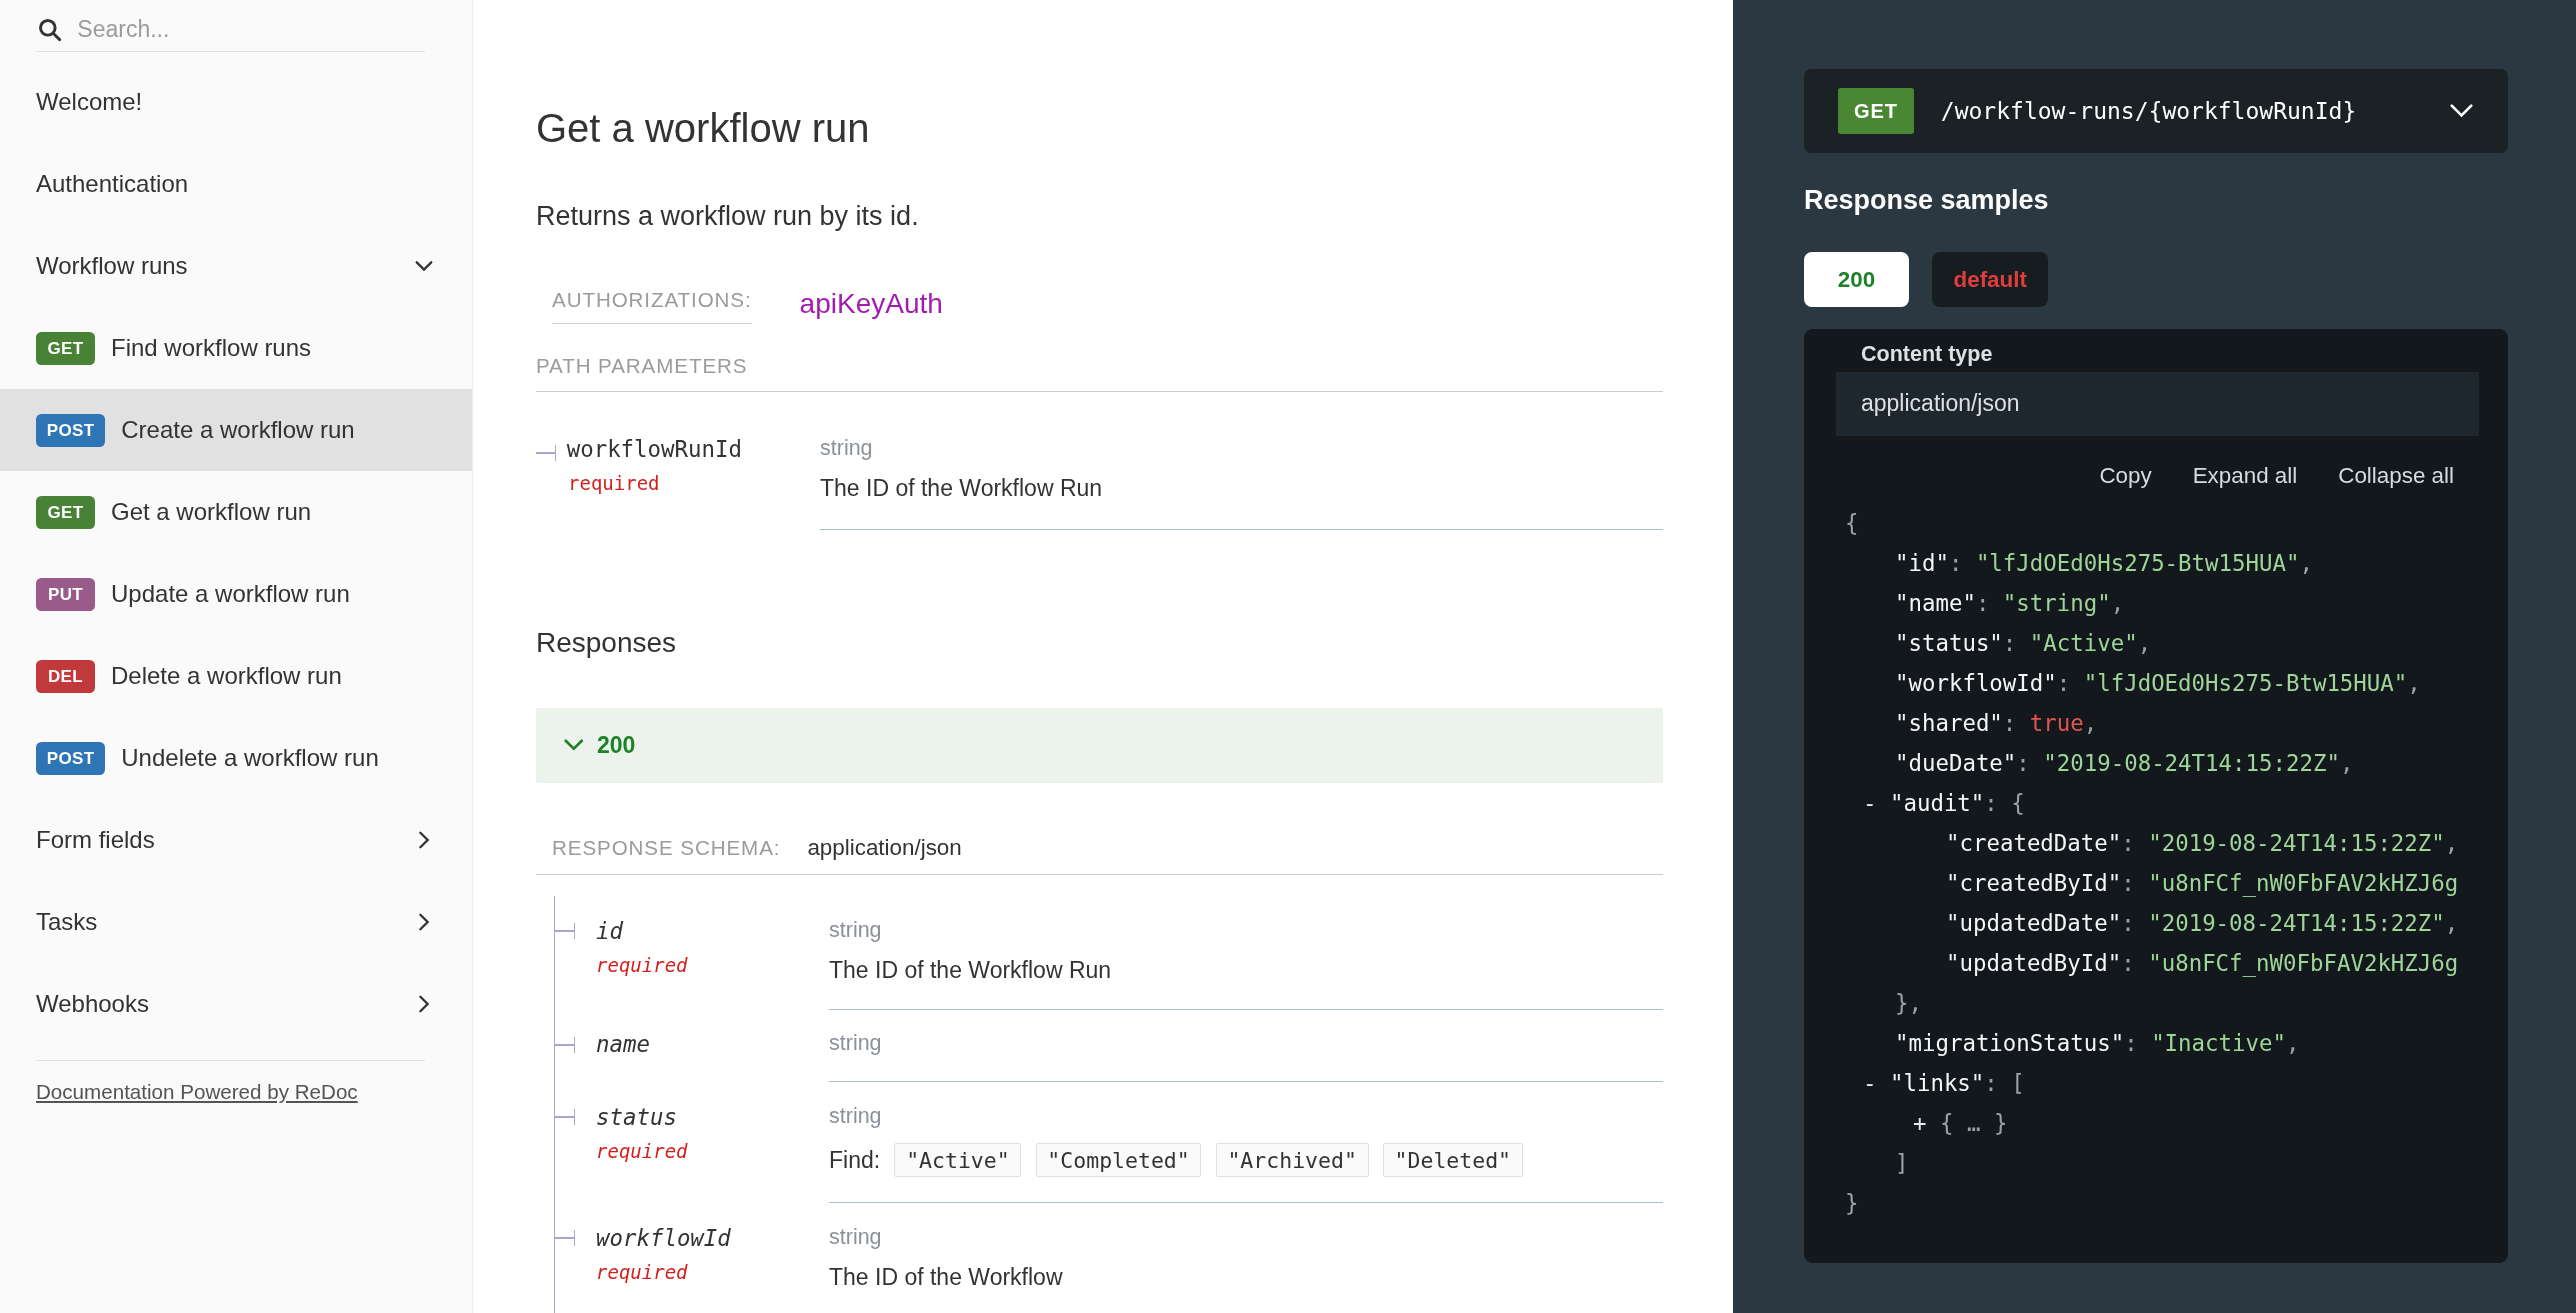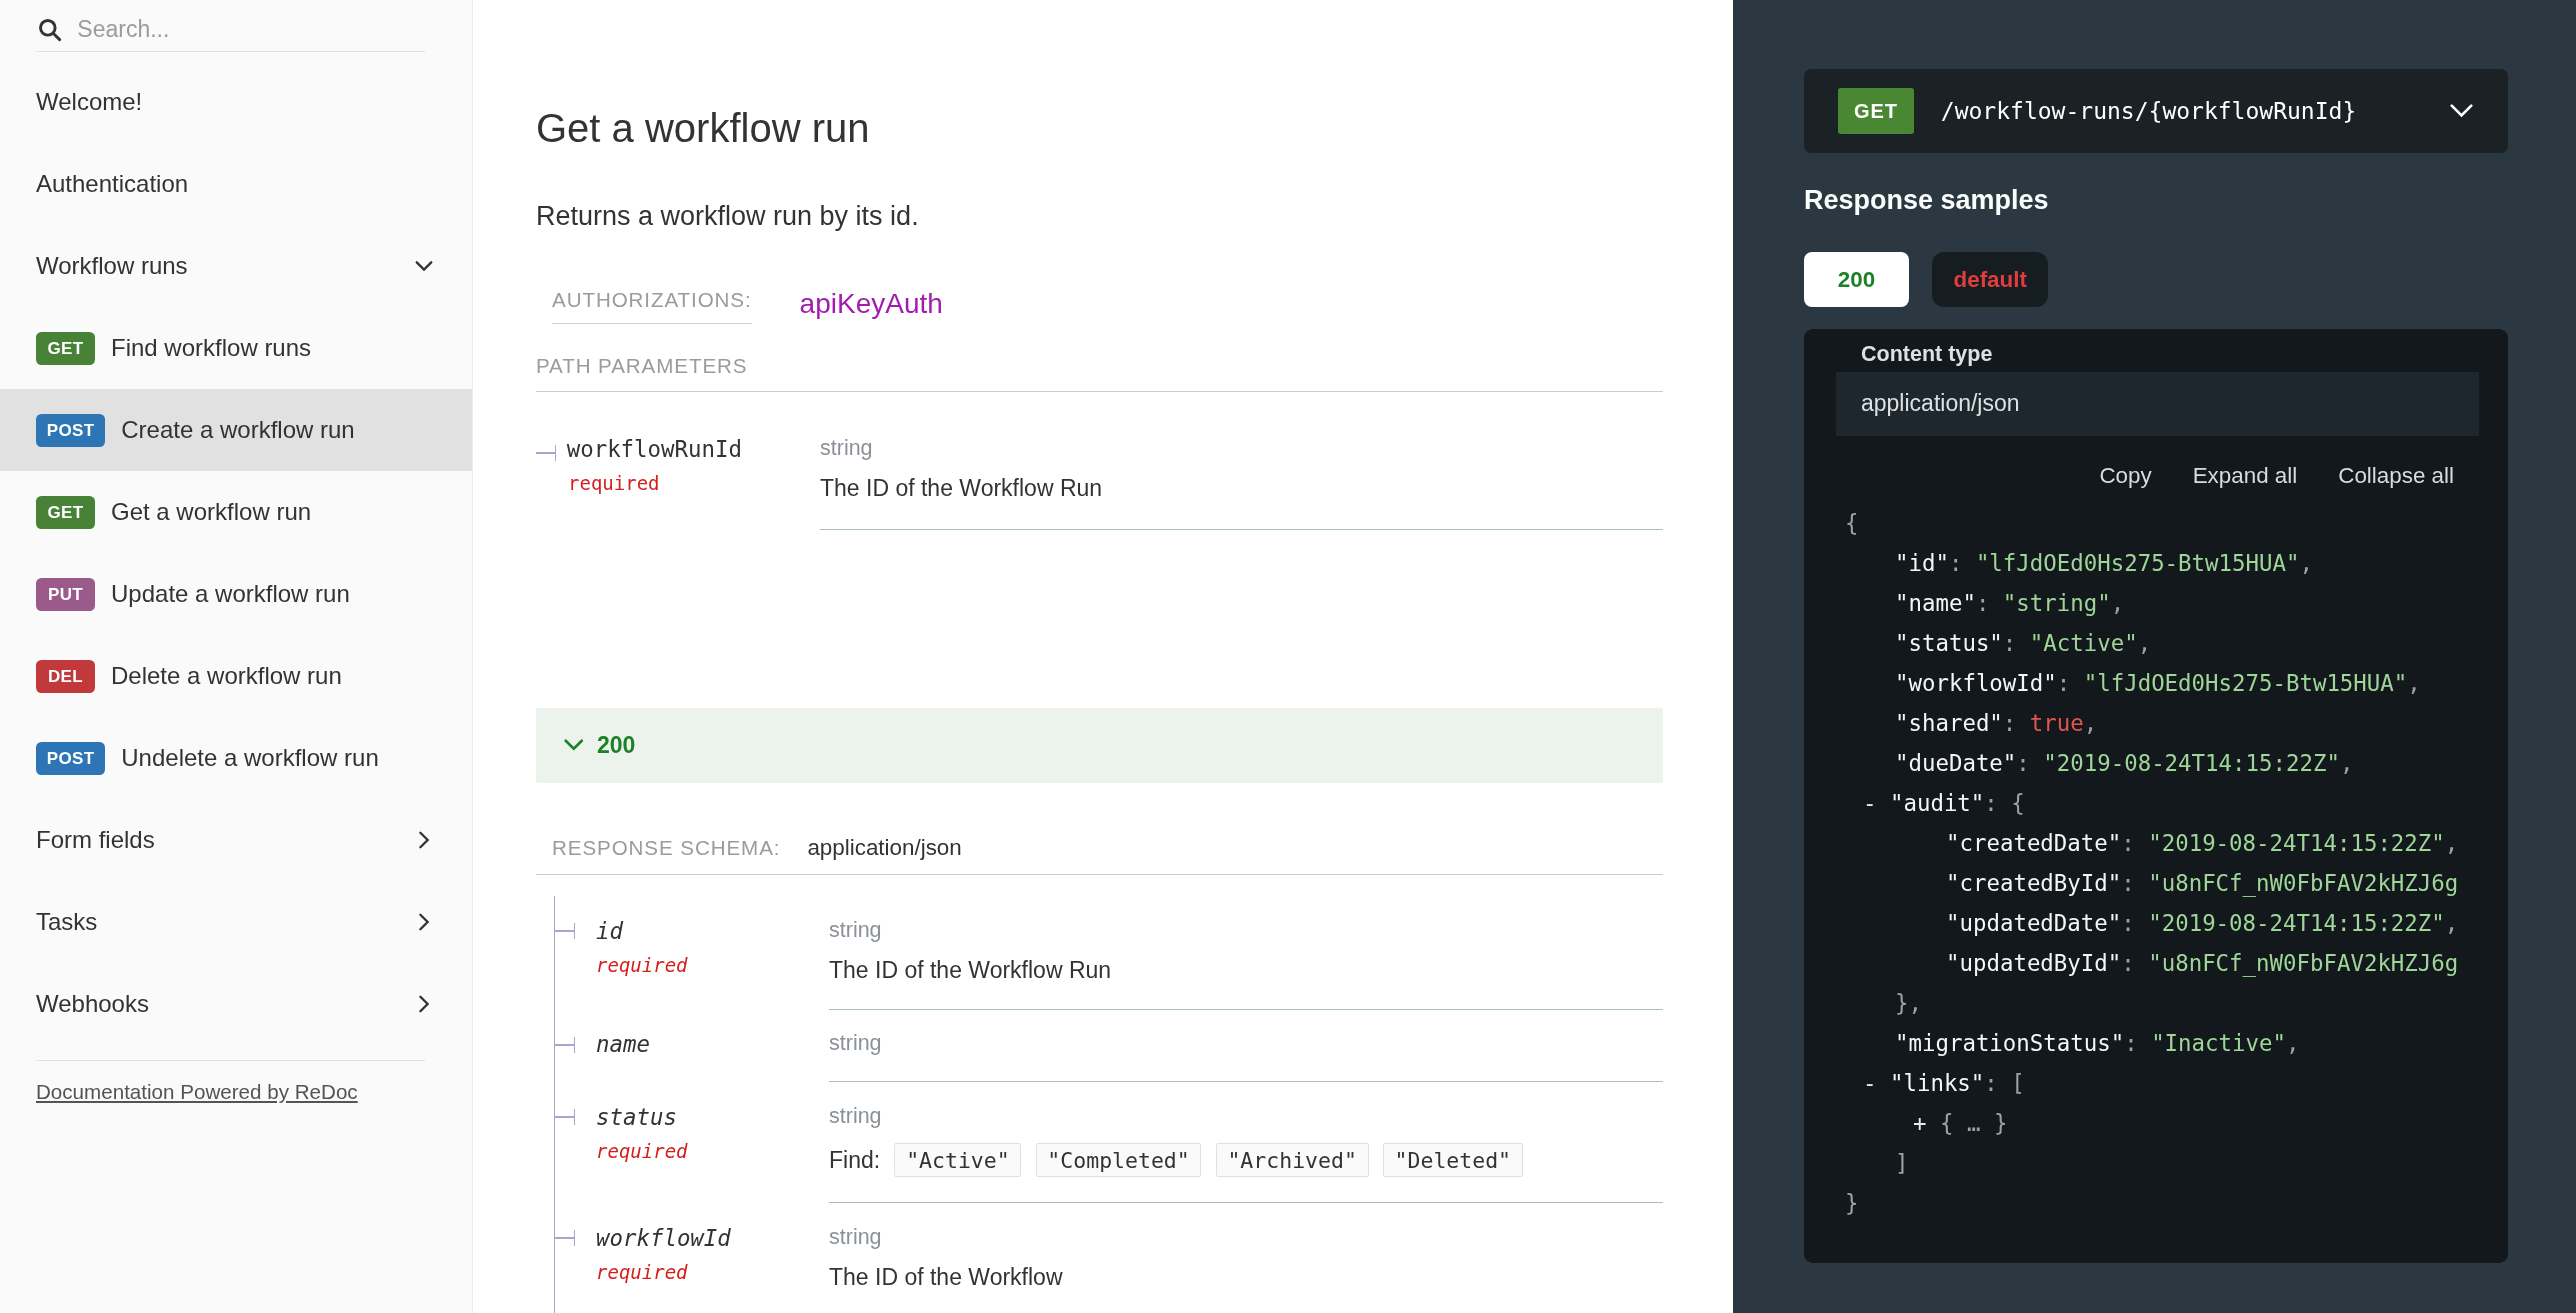--- a/index.html
+++ b/index.html
@@ -78,21 +78,21 @@
             border-radius:7.2px; display:flex; align-items:center; padding:0 34px; cursor:pointer; }
   .reqbadge { background:#4a8733; color:#fff; font-size:20px; font-weight:bold; letter-spacing:0.9px;
               padding:13.4px 16px; border-radius:2.7px; line-height:1; }
   .reqpath { font-family:"DejaVu Sans Mono",monospace; font-size:23px; color:#ffffff; margin-left:27px; }
   .reqchev { margin-left:auto; }
   .rsh { position:absolute; left:71px; top:185px; font-size:27px; font-weight:bold; color:#fbfcfc; }
   .tabs { position:absolute; left:71px; top:252px; display:flex; gap:23px; }
   .tab { height:55px; min-width:105px; display:flex; align-items:center; justify-content:center;
          border-radius:8px; font-size:22.4px; font-weight:bold; padding:0 21.5px; cursor:pointer; }
   .tab.active { background:#ffffff; color:#1d8127; }
-  .tab.plain { background:#161d21; color:#e23d3d;border-radius:12px; }
+  .tab.plain { background:#161d21; color:#e23d3d; }
   .sample { position:absolute; left:71px; top:329px; width:704px; height:934px;
             background:#12181c; border-radius:9px; overflow:hidden; }
   .ctlabel { margin:12.5px 0 0 57px; font-size:21.5px; font-weight:bold; color:#dde1e3; }
   .ctrect { margin:5.4px 0 0 32px; width:643px; height:64px; background:#1e272d;
             display:flex; align-items:center; padding-left:25px; font-size:23px; color:#dde1e3; }
   .controls { margin-top:27px; padding-right:54px; display:flex; justify-content:flex-end;
               gap:41px; font-size:22.4px; color:#d7dcde; }
   .controls span { cursor:pointer; }
   .code { margin-top:14.3px; }
   .cl { height:40px; line-height:40px; font-family:"DejaVu Sans Mono",monospace;
@@ -189,20 +189,21 @@
     <div class="pleft">
       <span class="stub"></span><span class="pname">workflowRunId</span>
       <span class="preq">required</span>
     </div>
     <div class="pright">
       <div class="ptype">string</div>
       <div class="pdesc">The ID of the Workflow Run</div>
     </div>
   </div>
 
+  <h3 class="inner resph">Responses</h3>
 
   <div class="inner resp200">
     <svg width="21.5" height="14.3" viewBox="0 0 24 16" fill="none" stroke="#1d8127" stroke-width="3" stroke-linecap="round">
       <polyline points="3,3 12,12 21,3"></polyline>
     </svg>
     <span>200</span>
   </div>
 
   <div class="inner schemahead">
     <span class="authlabel" style="border:none;padding:0">RESPONSE SCHEMA:</span>

